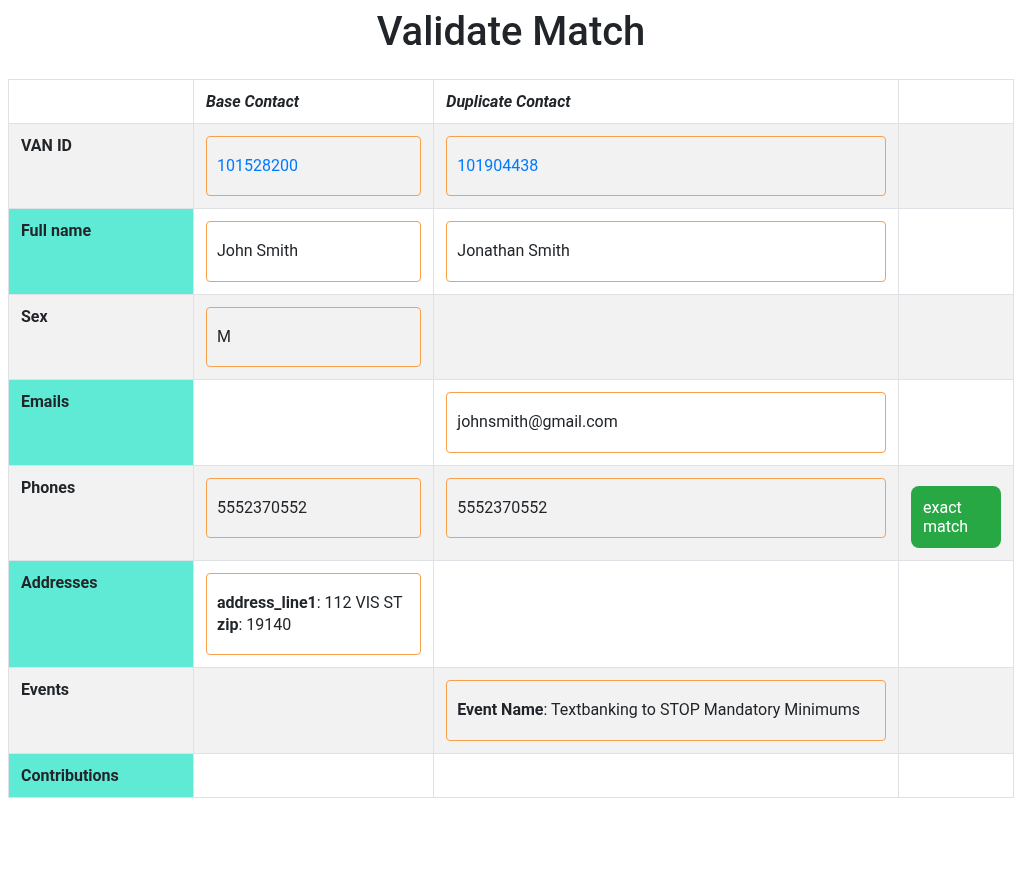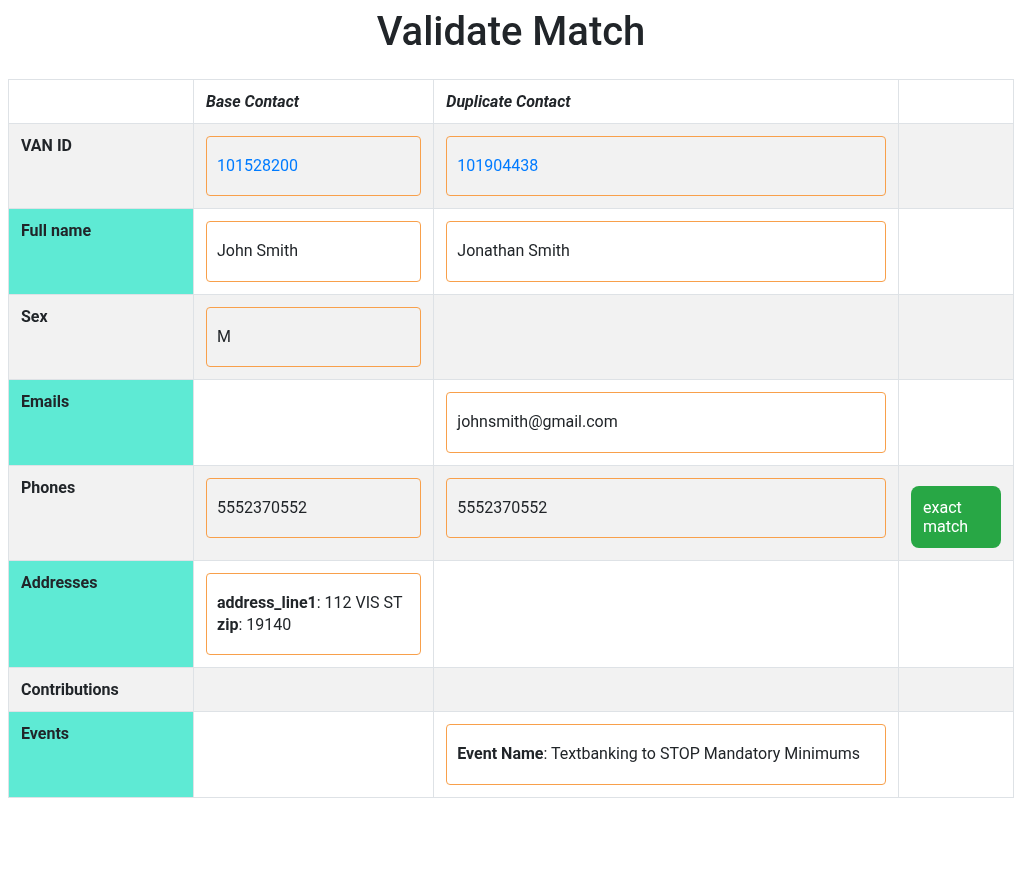--- a/index.html
+++ b/index.html
@@ -152,30 +152,30 @@
           <div>
             <strong>zip</strong><span>: 19140</span>
           </div>
         </div>
       </td>
       <td></td>
       <td></td>
     </tr>
 
     <tr>
-      <th class="rowhead">Contributions</th>
-      <td></td>
-      <td></td>
-      <td></td>
-    </tr>
-
-    <tr>
       <th class="rowhead">Events</th>
       <td></td>
       <td>
         <div class="cell-box kv">
           <strong>Event Name</strong><span>: Textbanking to STOP Mandatory Minimums</span>
         </div>
       </td>
       <td></td>
     </tr>
+
+    <tr>
+      <th class="rowhead">Contributions</th>
+      <td></td>
+      <td></td>
+      <td></td>
+    </tr>
   </tbody>
 </table>
 
 </body></html>

